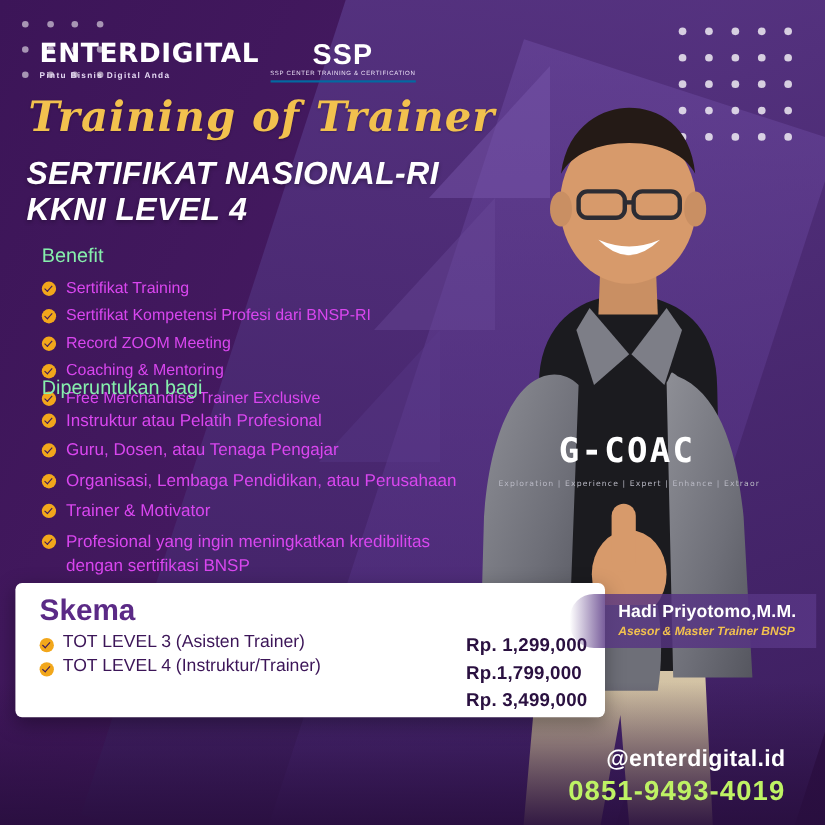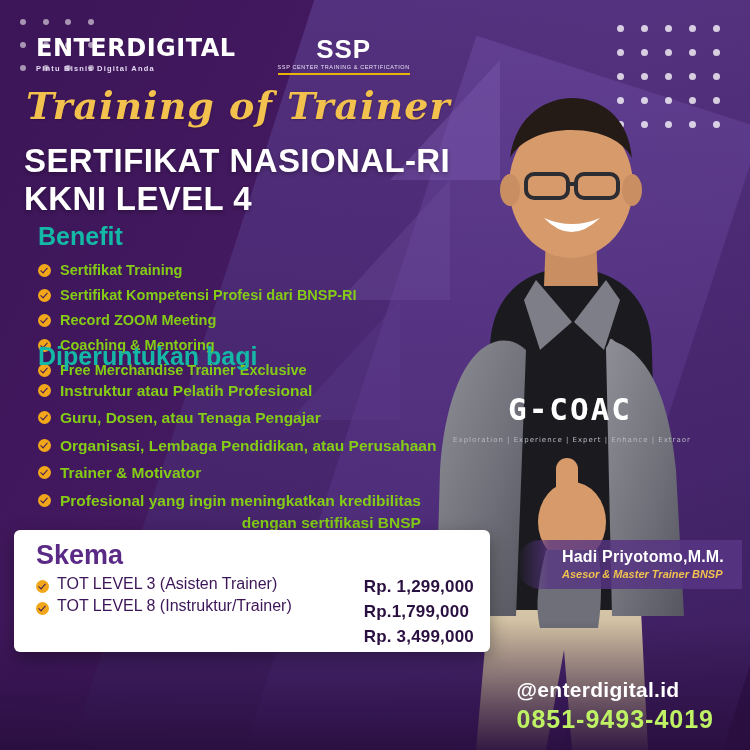--- a/index.html
+++ b/index.html
@@ -106,21 +106,21 @@
     justify-self: center; align-self: center;
   }
 
   
   .logos {
     position: absolute;
     top: 36px;
     left: 36px;
     display: flex;
     align-items: flex-start;
-    gap: 42px;
+    gap: 10px;
     z-index: 6;
   }
   .logo-enter {
     display: flex;
     flex-direction: column;
     align-items: flex-start;
   }
   .logo-enter .lg-main {
     font-size: 24px;
     font-weight: 800;
@@ -132,21 +132,21 @@
   .logo-enter .lg-main .w2 { color: #ffffff; }
   .logo-enter .lg-sub {
     margin-top: 4px;
     font-size: 7.5px;
     letter-spacing: 1.2px;
     color: #e4d8f2;
     font-weight: 700;
   }
   .logo-ssp {
     text-align: center;
-    border-bottom: 2px solid #eab308;
+    border-bottom: 2px solid #0369a1;
     padding-bottom: 3px;
   }
   .logo-ssp .ssp-main {
     font-size: 26px;
     font-weight: 800;
     letter-spacing: 1px;
     line-height: 1;
   }
   .logo-ssp .ssp-sub {
     font-size: 5.5px;
@@ -168,58 +168,58 @@
     letter-spacing: 1px;
     z-index: 6;
     text-shadow: 0 1px 2px rgba(0,0,0,.25);
   }
   .main-title {
     position: absolute;
     top: 142px;
     left: 24px;
     z-index: 6;
     font-weight: 800;
-    font-size: 33px;
+    font-size: 29px;
     line-height: 1.15;
     letter-spacing: .4px;
     color: #ffffff;
     text-shadow: 0 2px 4px rgba(0,0,0,.3);
+    font-style: italic;
   }
 
   
   .section {
     position: absolute;
     left: 38px;
     z-index: 6;
     max-width: 470px;
   }
   .section-benefit { top: 222px; }
   .section-target { top: 342px; }
   .sec-heading {
-    font-size: 25px;
-    font-weight: 700;
+    font-size: 18px;
+    font-weight: 400;
     margin-bottom: 9px;
-    color: #14b8a6;
+    color: #86efac;
   }
   ul.list {
     list-style: none;
     margin: 0;
     padding: 0;
   }
   ul.list li {
     display: flex;
     align-items: flex-start;
     gap: 9px;
     font-size: 14.5px;
     line-height: 1.45;
     margin-bottom: 4px;
-    color: #84cc16;
-    font-weight: bold;
-  }
-  .section-target ul.list li { font-size: 15.5px; margin-bottom: 5px; text-align: right; }
+    color: #d946ef;
+  }
+  .section-target ul.list li { font-size: 15.5px; margin-bottom: 5px; }
   .tick {
     flex: 0 0 auto;
     width: 13px;
     height: 13px;
     border-radius: 50%;
     background: #f2a71b;
     position: relative;
     margin-top: 4px;
   }
   .tick::after {
@@ -233,21 +233,21 @@
     border-width: 0 1.6px 1.6px 0;
     transform: rotate(42deg);
   }
   .li-text .wrap2 { display: block; margin-left: 0; }
 
   
   .skema-card {
     position: absolute;
     left: 14px;
     top: 530px;
-    width: 476px;
+    width: 536px;
     height: 122px;
     background: #ffffff;
     border-radius: 6px;
     box-shadow: 0 6px 18px rgba(0,0,0,.35);
     z-index: 7;
     padding: 10px 16px 12px 22px;
     box-sizing: border-box;
   }
   .skema-title {
     color: #5b2a86;
@@ -314,21 +314,21 @@
     color: #f2c14e;
     margin-top: 2px;
   }
 
   
   .footer {
     position: absolute;
     right: 36px;
     bottom: 16px;
     z-index: 9;
-    text-align: left;
+    text-align: right;
   }
   .footer .handle {
     font-size: 21px;
     font-weight: 700;
     color: #ffffff;
     letter-spacing: .3px;
   }
   .footer .phone {
     font-size: 25px;
     font-weight: 800;
@@ -530,21 +530,21 @@
   <div class="skema-card">
     <div class="skema-title">Skema</div>
     <div class="skema-rows">
       <div class="skema-left">
         <div class="skema-row">
             <span class="tick"></span>
             <span>TOT LEVEL 3 (Asisten Trainer)</span>
           </div>
         <div class="skema-row">
             <span class="tick"></span>
-            <span>TOT LEVEL 8 (Instruktur/Trainer)</span>
+            <span>TOT LEVEL 4 (Instruktur/Trainer)</span>
           </div>
       </div>
       <div class="skema-right">
         <div class="price">Rp. 1,299,000</div>
         <div class="price">Rp.1,799,000</div>
         <div class="price">Rp. 3,499,000</div>
       </div>
     </div>
   </div>
 

